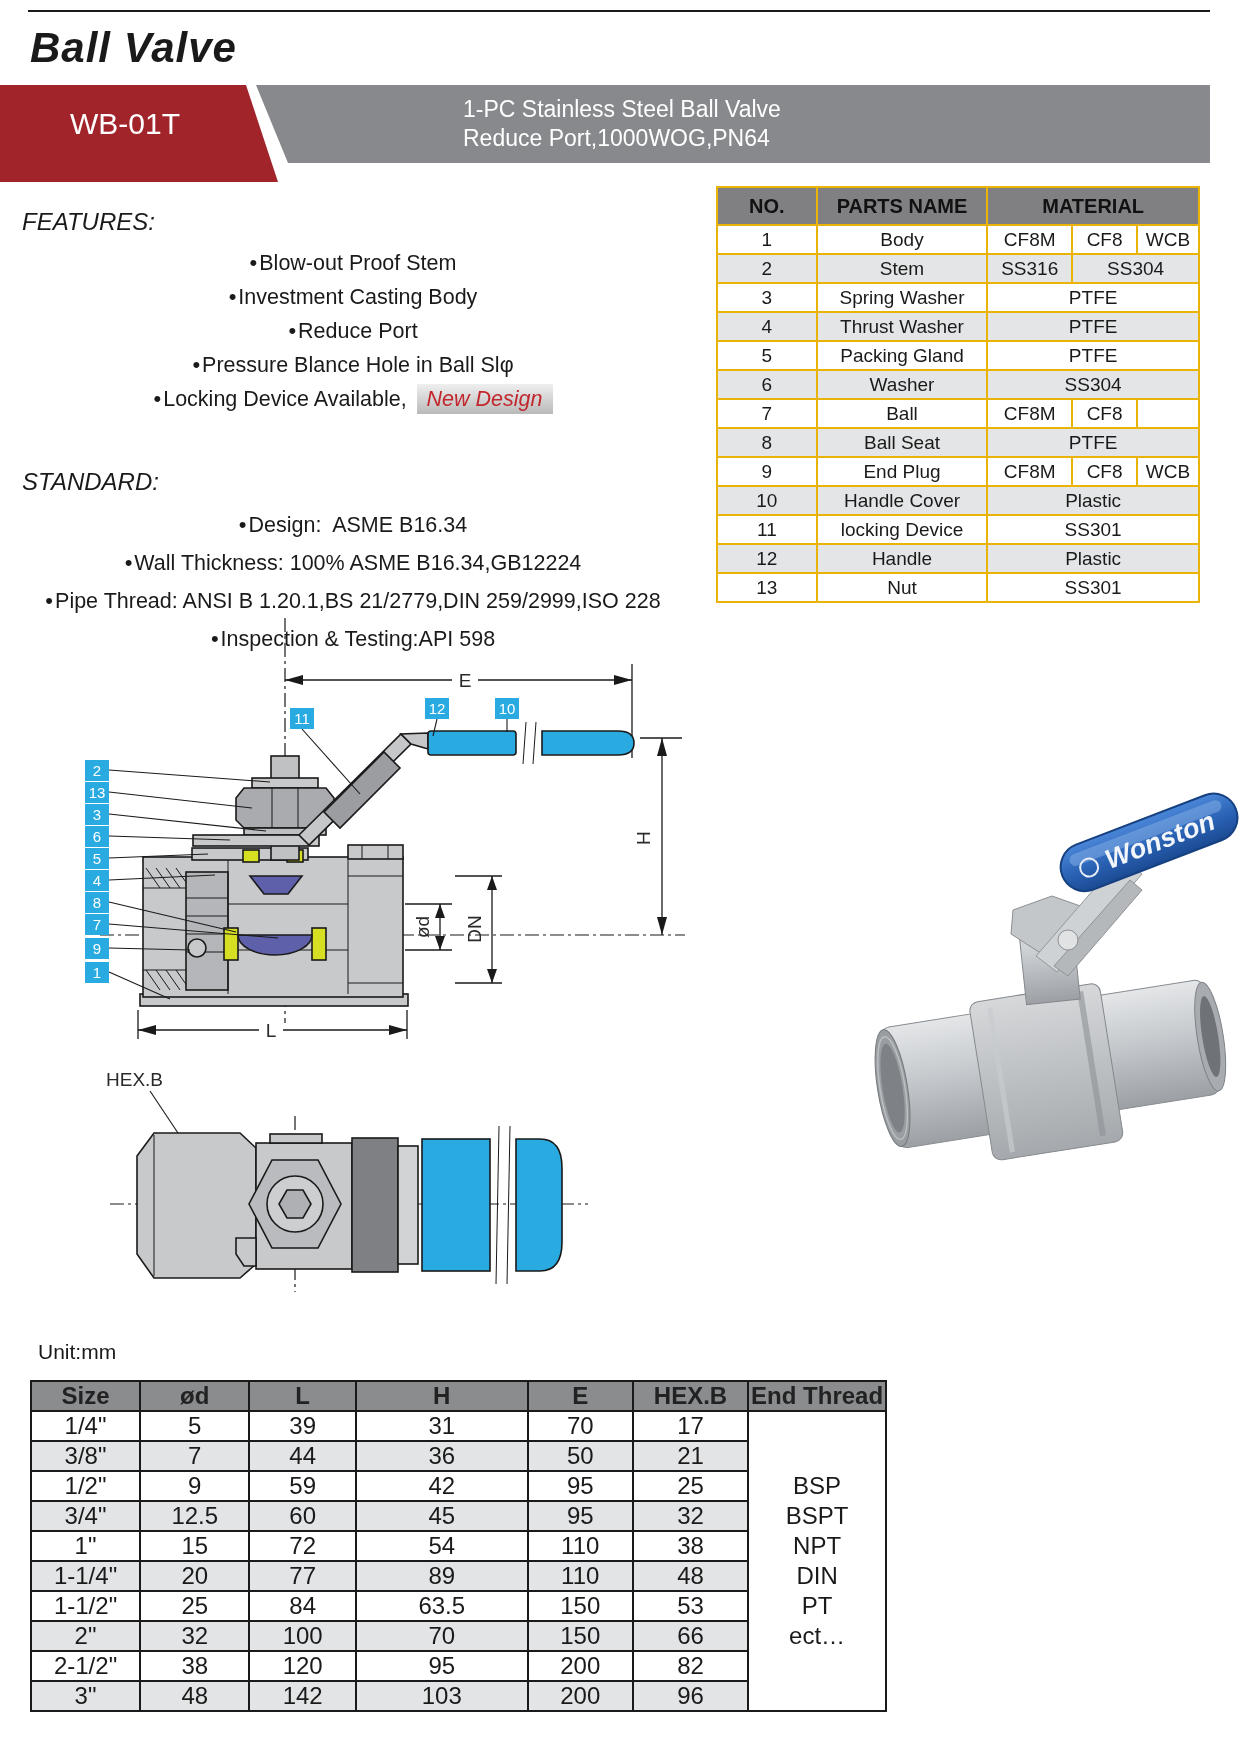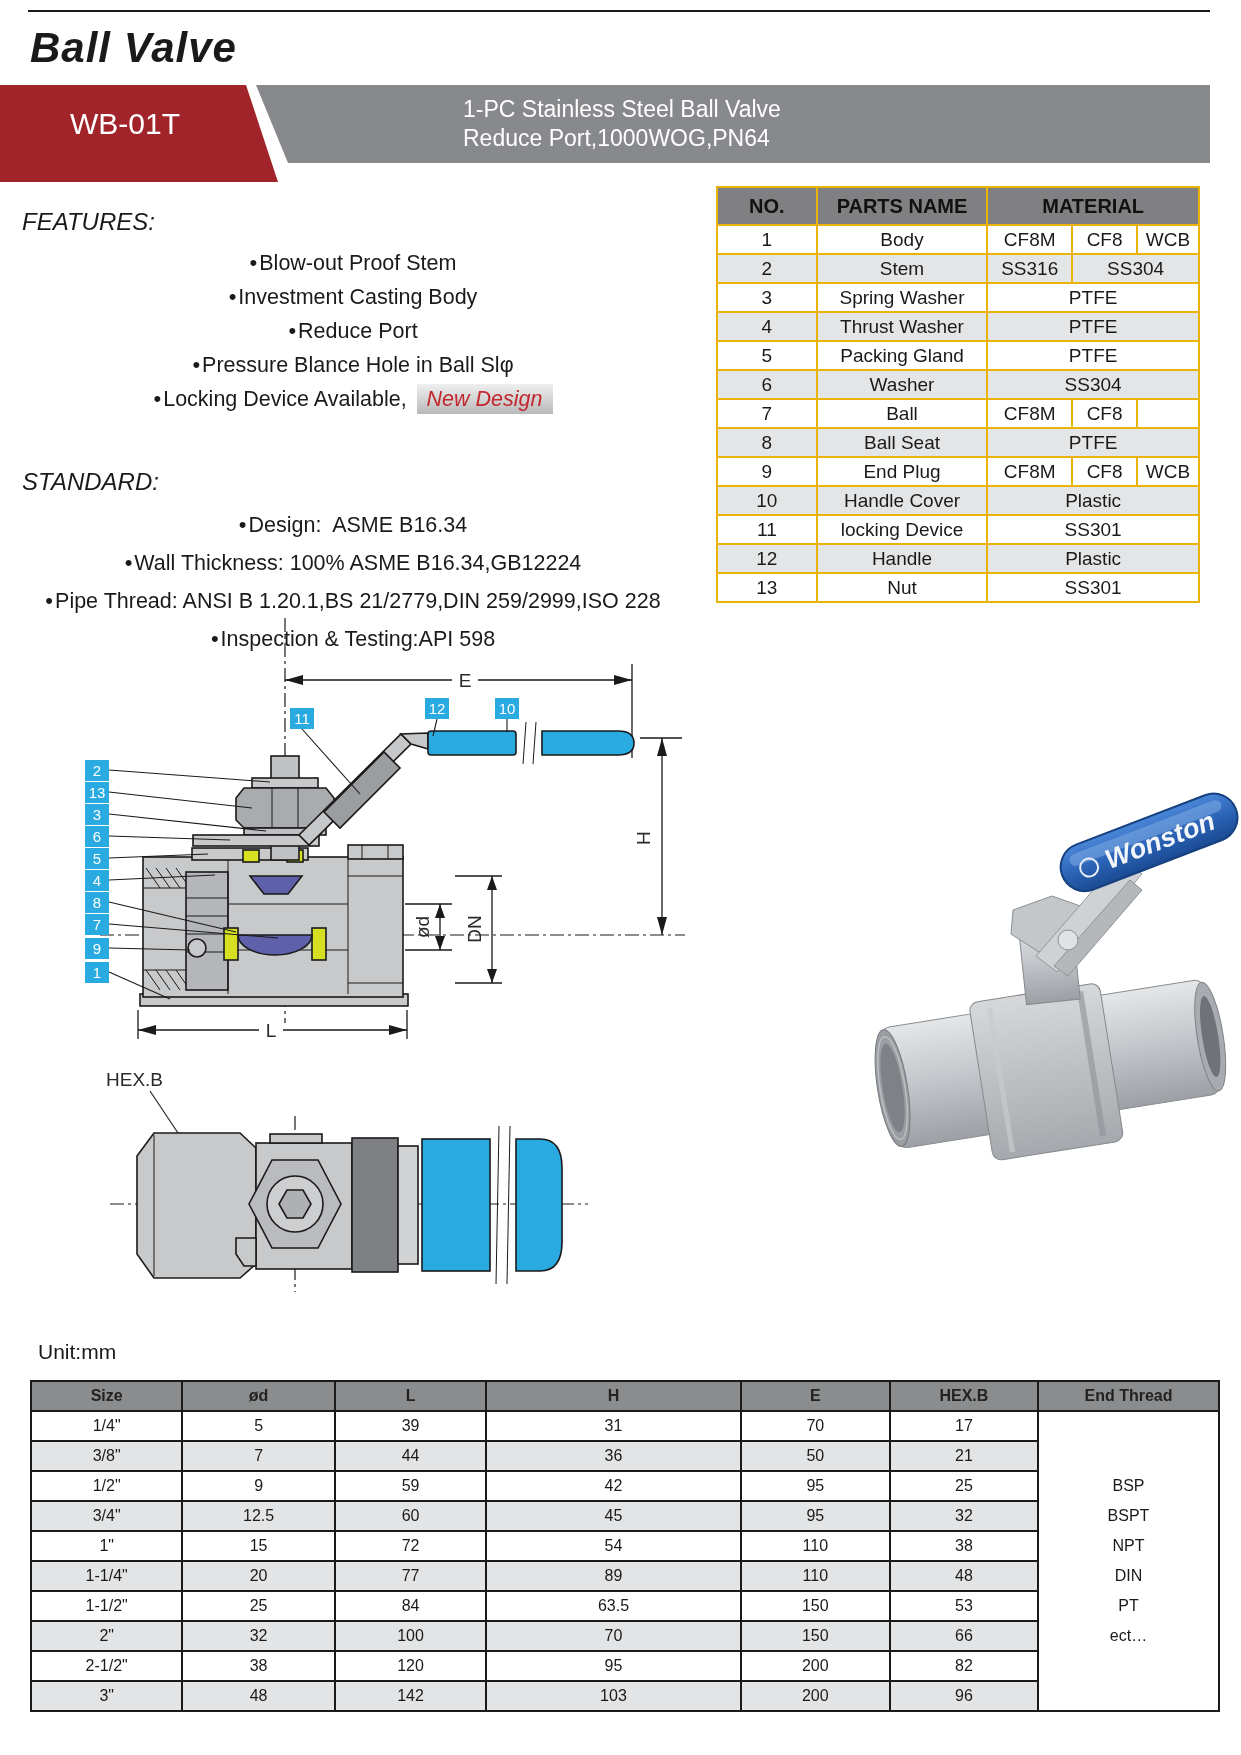--- a/index.html
+++ b/index.html
@@ -23,21 +23,21 @@
   .standard{top:452px;}
   .standard li{line-height:38px;}
   .newdesign{display:inline-block;font-style:italic;color:#C1272D;
       background:linear-gradient(#efefef,#b9b9b9);padding:0 10px;margin-left:4px;line-height:30px;}
   table{border-collapse:collapse;}
   .parts{position:absolute;left:716px;top:186px;width:484px;font-size:19px;}
   .parts td,.parts th{border:2px solid #eab308;text-align:center;padding:0;}
   .parts th{background:#808083;height:36px;font-size:20px;color:#111;}
   .parts td{height:27px;background:#fff;}
   .parts tr.alt td{background:#E4E5E6;}
-  .dims{position:absolute;left:30px;top:1380px;width:1190px;font-size:16px;}
+  .dims{position:absolute;left:30px;top:1380px;width:857px;font-size:24px;}
   .dims td,.dims th{border:2px solid #1a1a1a;text-align:center;padding:0;}
   .dims th{background:#8A8C8E;height:28px;font-weight:bold;color:#222;}
   .dims td{height:28px;background:#fff;}
   .dims tr.alt td{background:#E3E4E5;}
   .dims td.merge{background:#fff;vertical-align:middle;}
   .dims td.merge div{line-height:30px;}
   .unit{position:absolute;left:38px;top:1340px;font-size:21px;}
   svg{position:absolute;}
   svg text{font-family:"Liberation Sans", sans-serif;}
   .dimline{stroke:#1a1a1a;stroke-width:1.3px;fill:none;}

